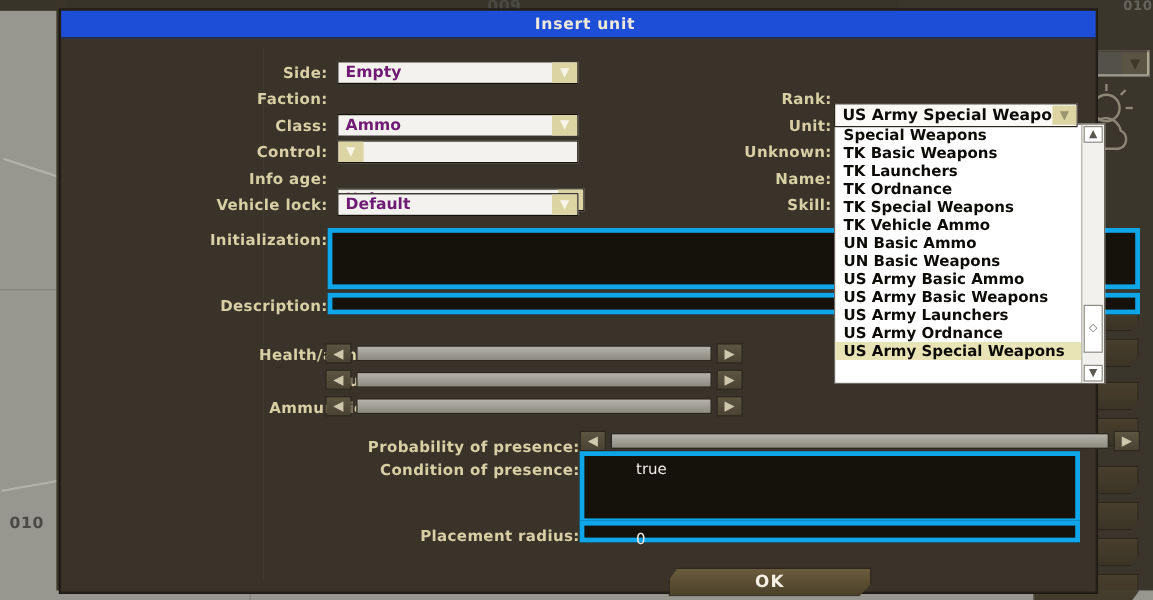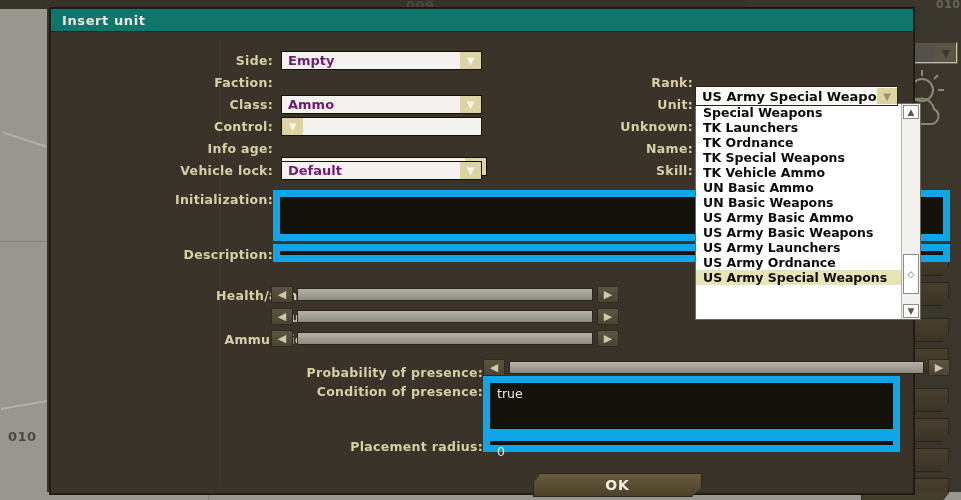--- a/index.html
+++ b/index.html
@@ -40,37 +40,37 @@
       background:rgba(40,36,28,.70);pointer-events:none;}
   #intel-text{position:absolute;left:772px;top:68px;color:#5d5747;font-size:26px;
       font-weight:bold;letter-spacing:1px;}
   #weather-icon{position:absolute;left:886px;top:68px;width:70px;height:62px;opacity:.55;}
   #compass{position:absolute;left:797px;top:258px;width:114px;height:114px;opacity:.85;}
   #map-marker{position:absolute;left:490px;top:240px;width:36px;height:36px;opacity:.9;}
 
   
   #dialog{position:absolute;left:50px;top:8px;width:862px;height:484px;
       background:#39332a;border:1px solid #241f18;box-shadow:0 0 0 1px #1b1712;}
-  #title-bar{height:22px;background:#0f766e;border-bottom:1px solid #2a251c;
-      display:flex;align-items:center;}
+  #title-bar{height:22px;background:#1d4ed8;border-bottom:1px solid #2a251c;
+      display:flex;align-items:center;justify-content:center;}
   #title-bar .tb-text{color:#efe9dc;font-size:13px;font-weight:bold;padding-left:11px;
       letter-spacing:.6px;}
 
   .label{position:absolute;color:#d9cfa4;font-size:12.5px;font-weight:bold;
       text-align:right;letter-spacing:.3px;white-space:nowrap;
       font-family:"DejaVu Sans","Liberation Sans",sans-serif;}
 
   .combo{position:absolute;height:19px;background:#f3f2ee;border:1px solid #151109;
       display:flex;align-items:center;box-sizing:border-box;}
   .combo .cmb-text{flex:1;padding-left:6px;color:#701a75;font-size:13px;font-weight:bold;
       white-space:nowrap;overflow:hidden;}
   .combo .cmb-arrow{width:21px;height:17px;background:#dcd4a3;display:flex;align-items:center;
       justify-content:center;color:#f7f5e8;font-size:10px;line-height:1;}
 
-  .textbox{position:absolute;background:#15110b;border:7px solid #0ea5e9;box-sizing:border-box;}
+  .textbox{position:absolute;background:#15110b;border:4px solid #0ea5e9;box-sizing:border-box;padding-left:36px;}
   .textbox .tb-val{color:#f0ece2;font-size:12.5px;padding:3px 0 0 7px;display:block;
       font-family:"DejaVu Sans","Liberation Sans",sans-serif;}
 
   .slider-row{position:absolute;height:17px;display:flex;align-items:center;}
   .sl-btn{width:22px;height:17px;background:linear-gradient(180deg,#5d5542,#4a4334);
       border:1px solid #2e2a20;color:#cfc7ab;font-size:11px;font-weight:bold;
       display:flex;align-items:center;justify-content:center;box-sizing:border-box;}
   .sl-track{flex:1;height:13px;margin:0 4px;background:#4a4538;border:1px solid #2a261d;
       box-sizing:border-box;position:relative;}
   .sl-fill{position:absolute;left:0;top:0;bottom:0;background:linear-gradient(180deg,#b5b2a9,#8d8a80);}
@@ -270,33 +270,34 @@
   <div class="label" style="left:180px;top:375px;width:252px;">Condition of presence:</div>
   <div class="textbox" style="left:432px;top:367px;width:417px;height:60px;">
     <span class="tb-val">true</span>
   </div>
 
   <div class="label" style="left:180px;top:430px;width:252px;">Placement radius:</div>
   <div class="textbox" style="left:432px;top:425px;width:417px;height:18px;">
     <span class="tb-val">0</span>
   </div>
 
-  <div class="dlg-btn" style="left:482px;top:464px;width:167px;">
+  <div class="dlg-btn" style="left:506px;top:464px;width:167px;">
     <span>OK</span>
   </div>
 </div>
 
 <div id="unit-combo-top">
   <div class="uc-text">US Army Special Weapons</div>
   <div class="uc-arrow">▼</div>
 </div>
 
 <div id="unit-dropdown">
   <div id="dd-items">
       <div class="dd-item">Special Weapons</div>
+      <div class="dd-item">TK Basic Weapons</div>
       <div class="dd-item">TK Launchers</div>
       <div class="dd-item">TK Ordnance</div>
       <div class="dd-item">TK Special Weapons</div>
       <div class="dd-item">TK Vehicle Ammo</div>
       <div class="dd-item">UN Basic Ammo</div>
       <div class="dd-item">UN Basic Weapons</div>
       <div class="dd-item">US Army Basic Ammo</div>
       <div class="dd-item">US Army Basic Weapons</div>
       <div class="dd-item">US Army Launchers</div>
       <div class="dd-item">US Army Ordnance</div>

